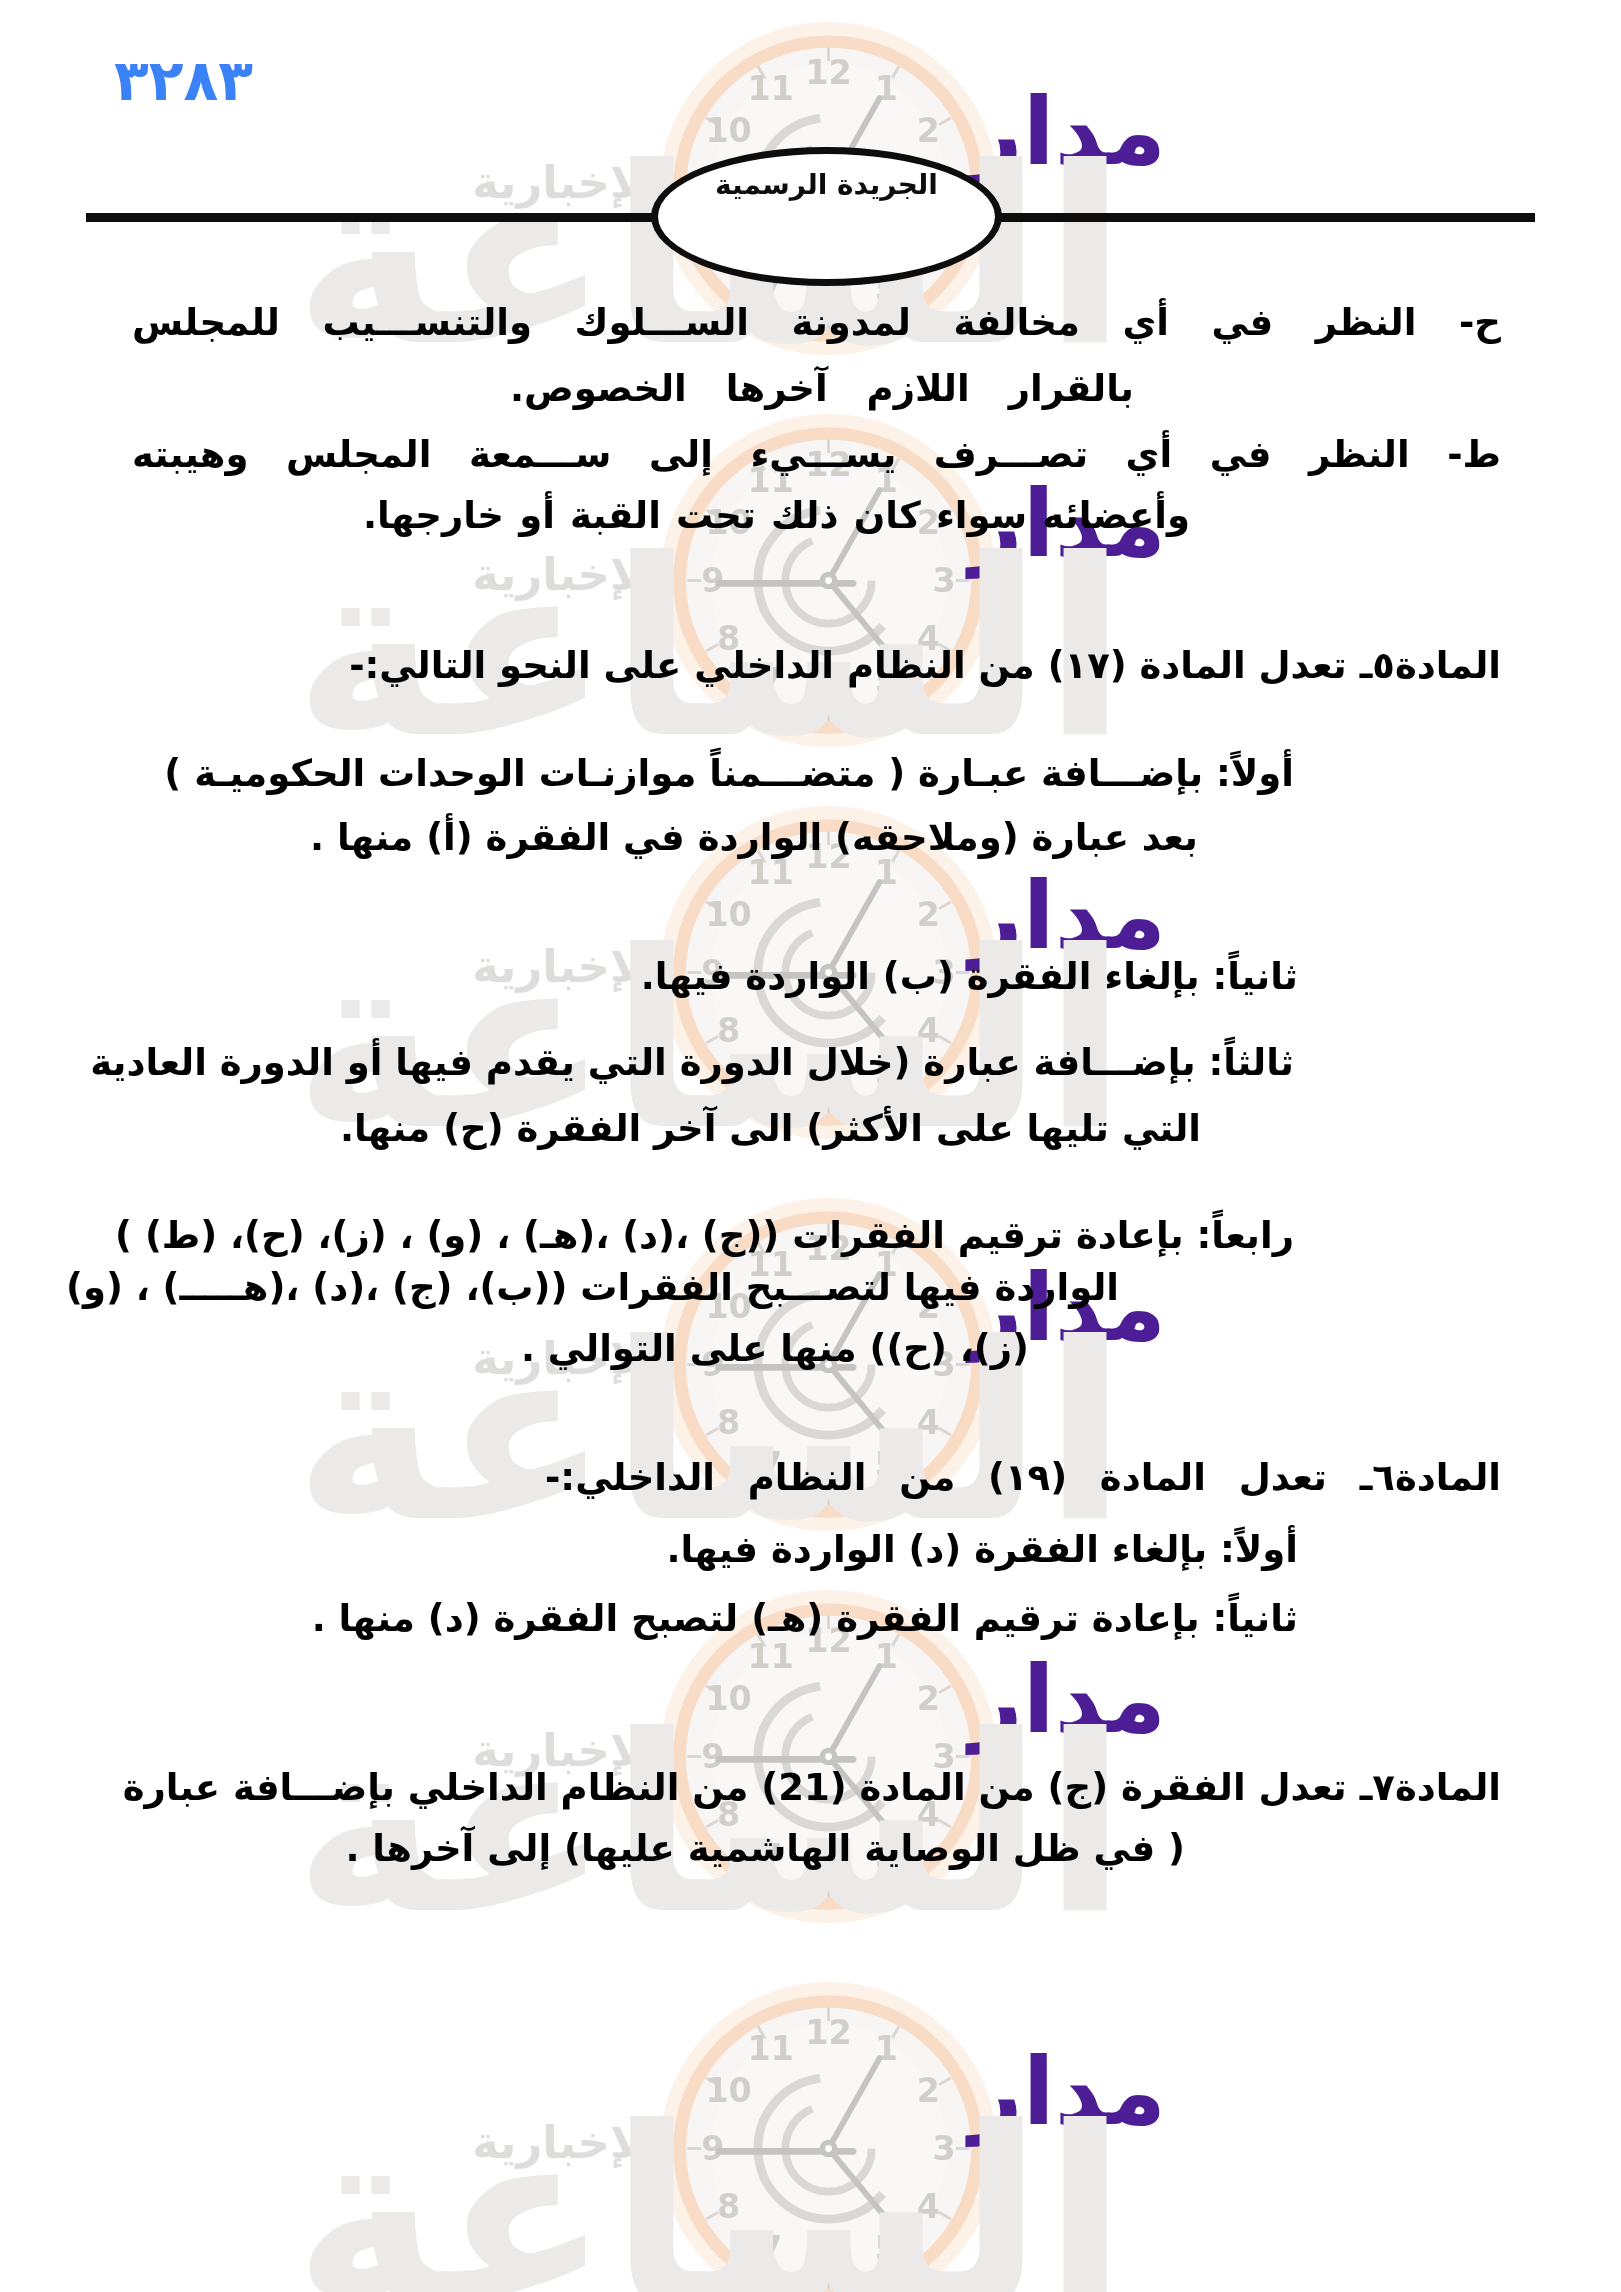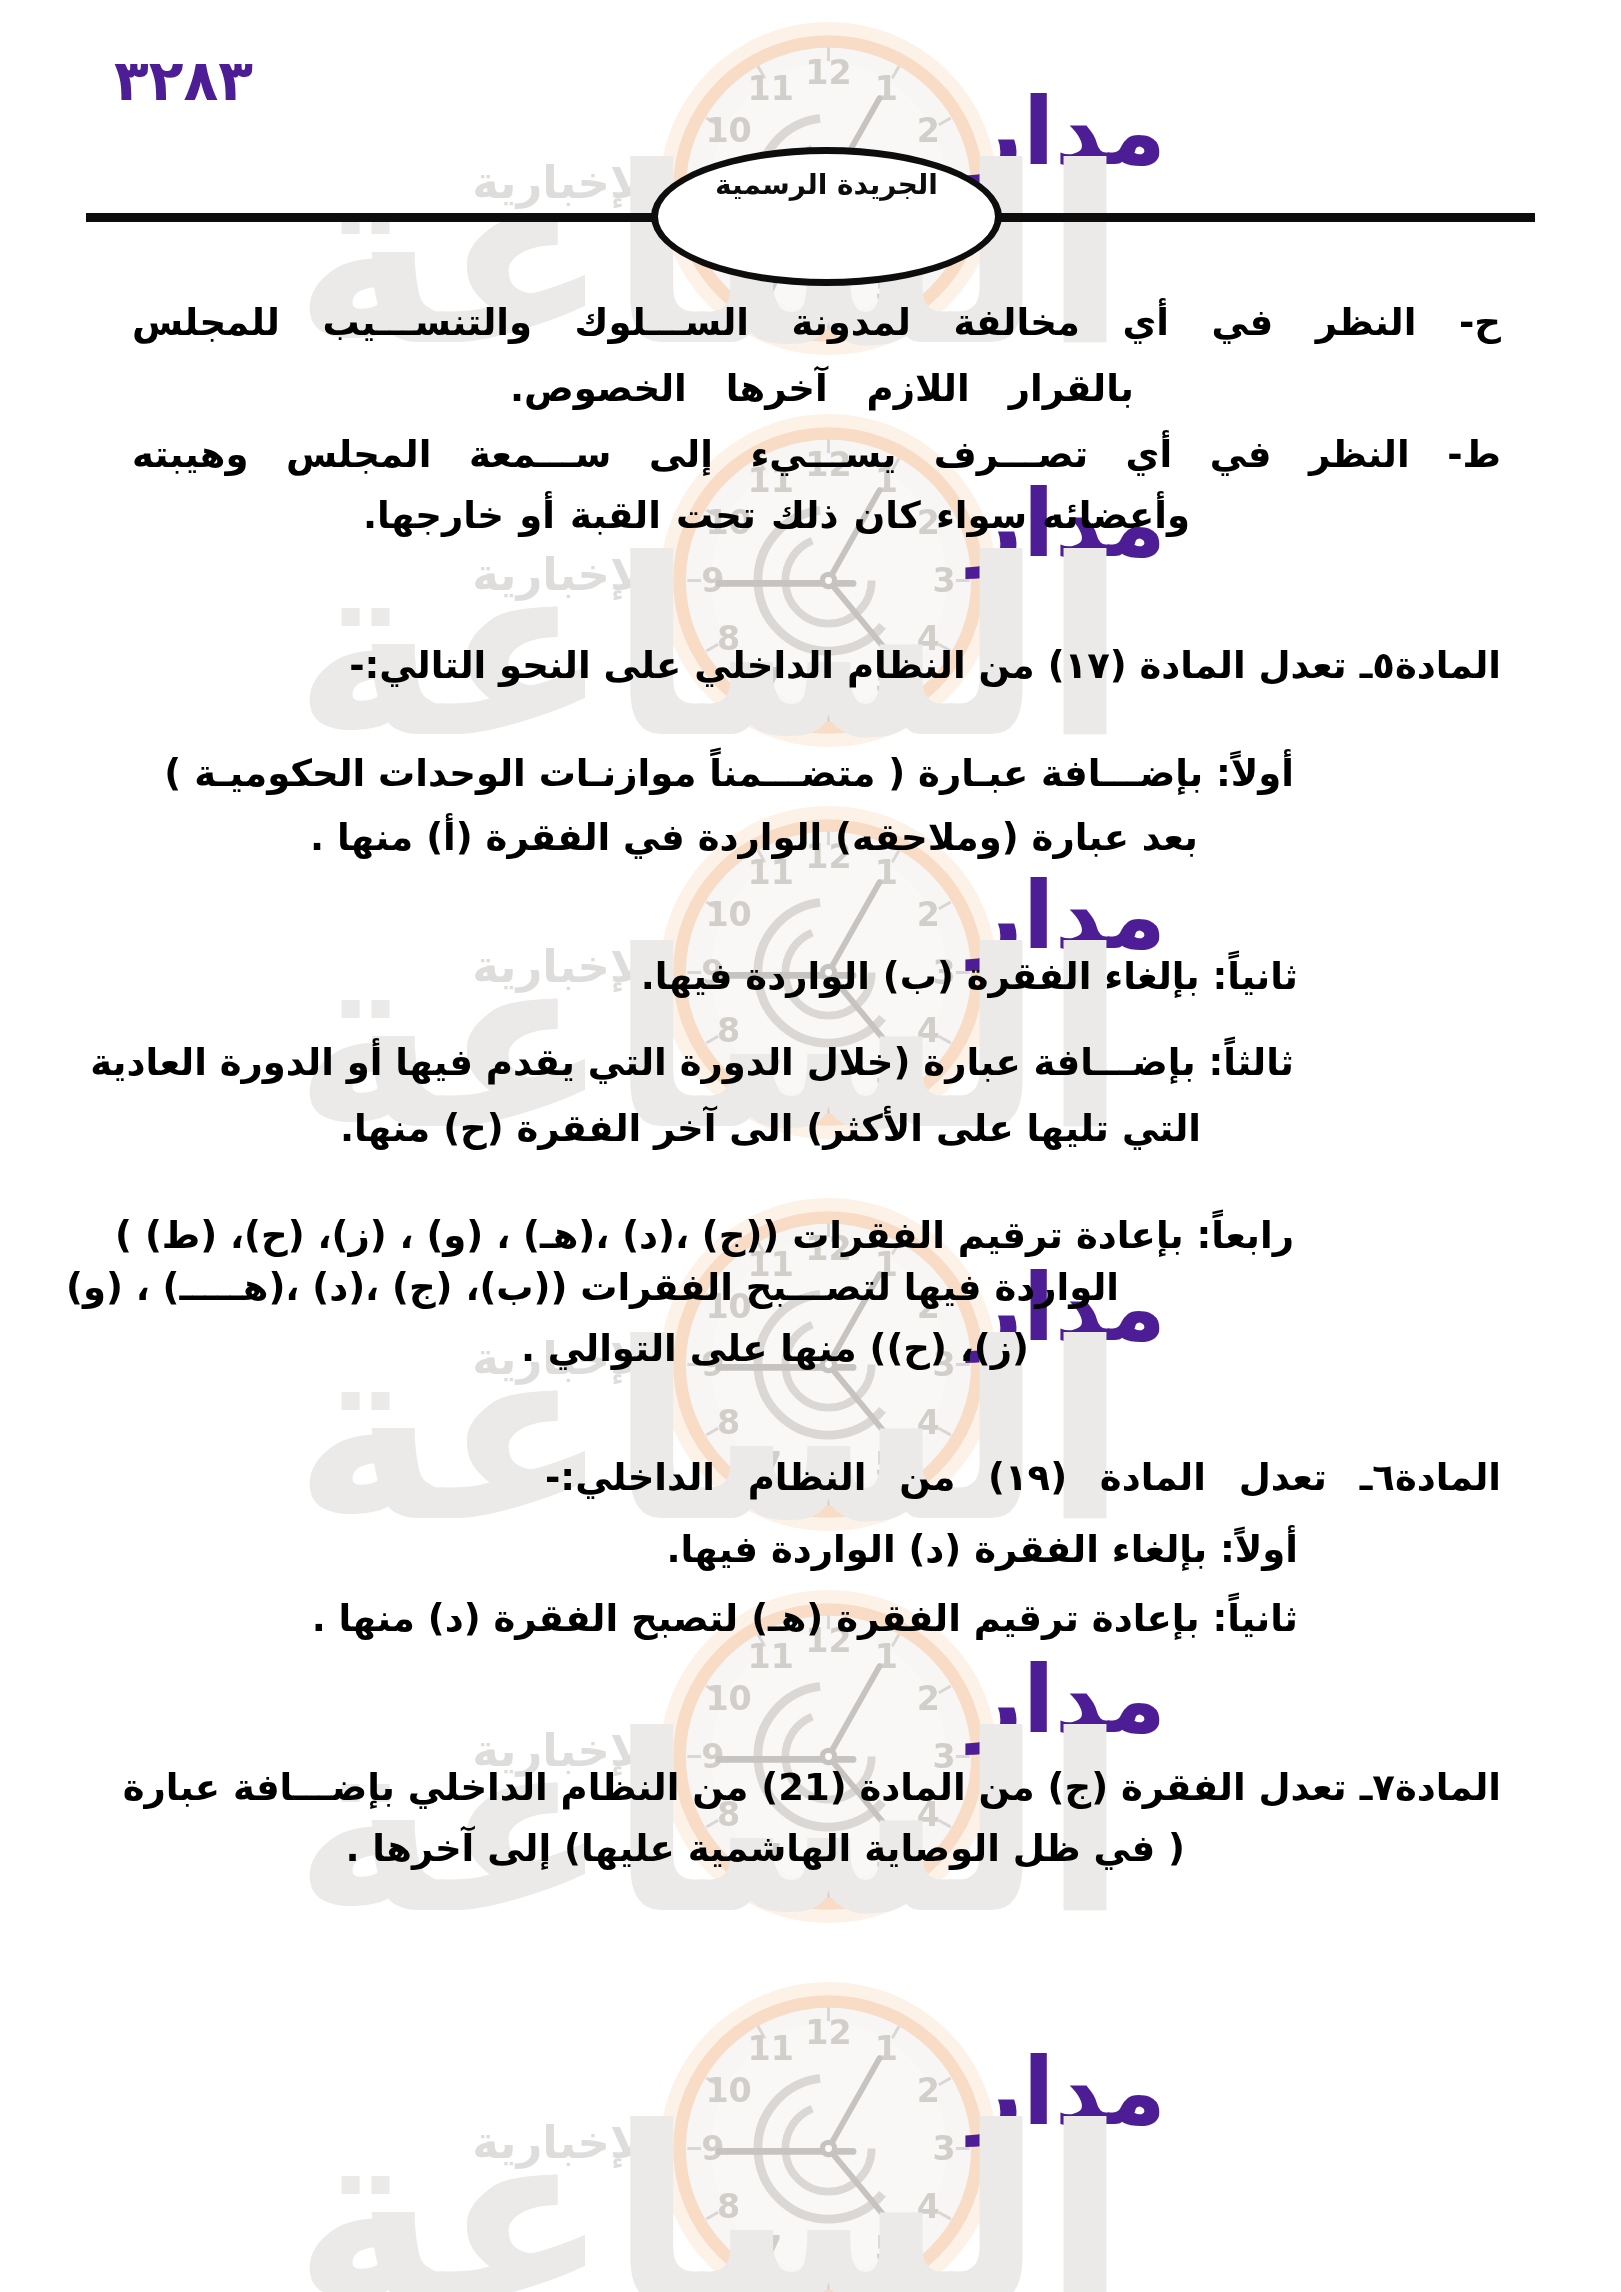--- a/index.html
+++ b/index.html
@@ -20,21 +20,21 @@
     position:absolute;right:455px;top:69px;
     font-size:93px;font-weight:bold;color:#4c1d95;line-height:1;
   }
   .wm-brand-main{
     position:absolute;right:494px;top:118px;
     font-size:245px;font-weight:bold;color:#ebeae9;line-height:1;
   }
   
   .page-number{
     position:absolute;left:114px;top:47px;z-index:2;
-    font-size:57px;font-weight:bold;color:#4c1d95;
+    font-size:57px;font-weight:bold;color:#3b82f6;
   }
   .header-rule{
     position:absolute;left:86px;top:213px;width:1449px;height:8.8px;
     background:#0d0d0d;z-index:2;
   }
   .gazette-oval{
     position:absolute;left:651px;top:147px;width:337px;height:125px;
     background:#ffffff;border:7.8px solid #0d0d0d;border-radius:50%;
     z-index:3;display:flex;justify-content:center;
   }

